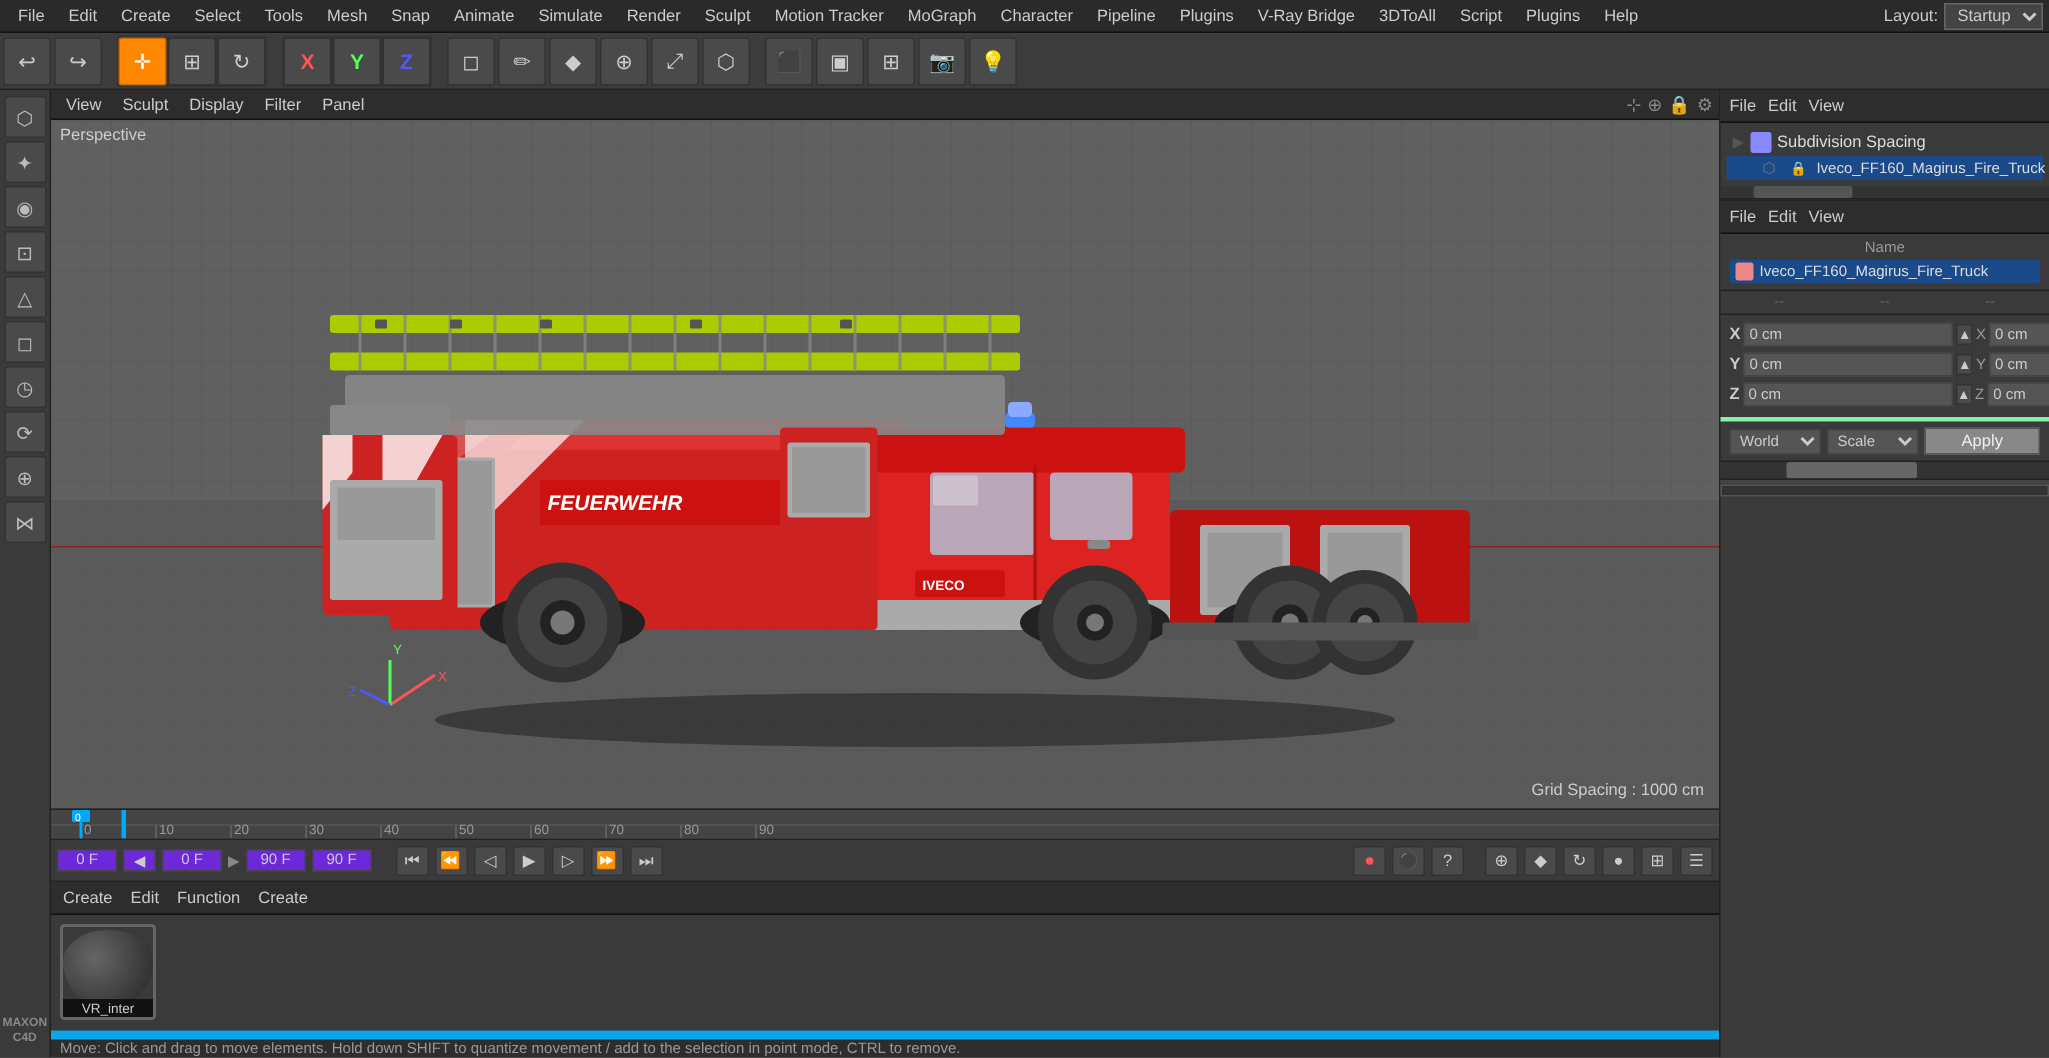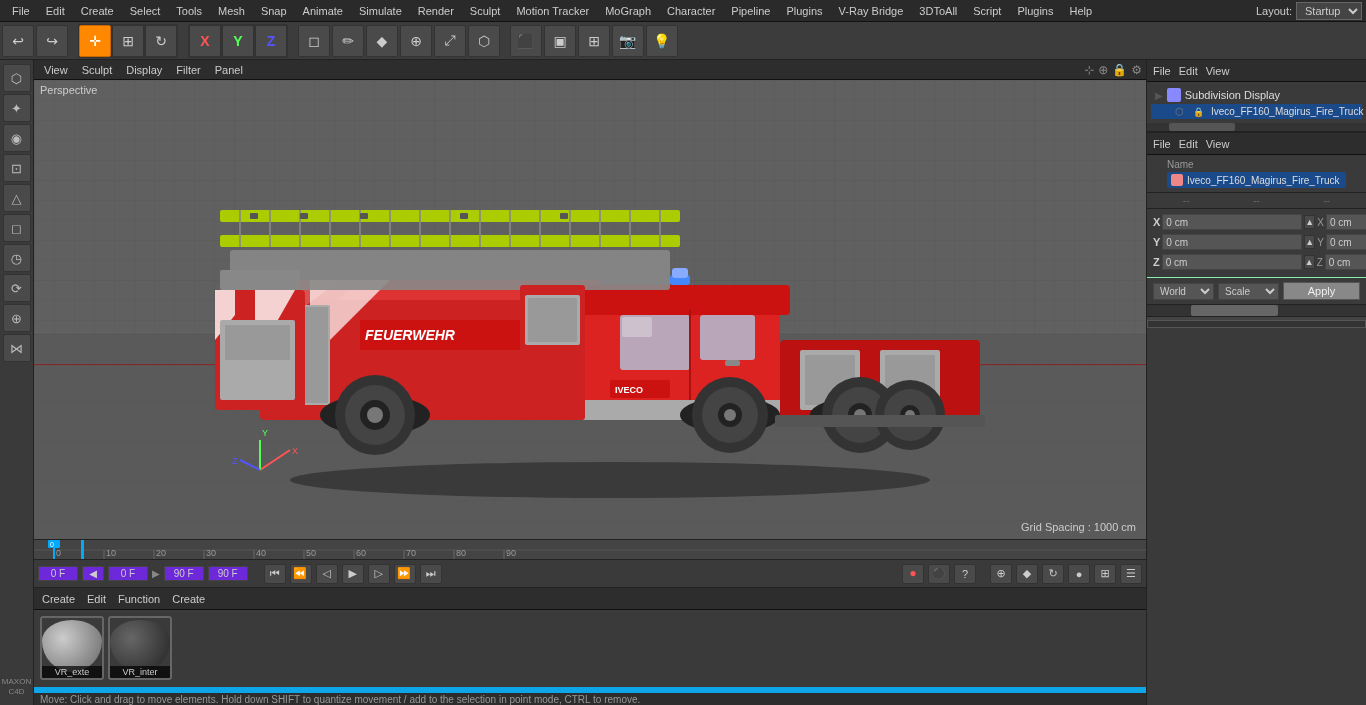--- a/index.html
+++ b/index.html
@@ -74,34 +74,34 @@
     .om-row { display: flex; align-items: center; gap: 4px; padding: 2px 4px; cursor: pointer; }
     .om-row.selected { background: #1a4a8a; }
     .om-icon { width: 14px; height: 14px; display: flex; align-items: center; justify-content: center; font-size: 10px; }
     .om-label { font-size: 11px; color: #ddd; }
     .om-indent { padding-left: 12px; }
 
     
     #attr-panel { border-top: 1px solid #222; flex: 1; display: flex; flex-direction: column; }
     #attr-header { background: #2d2d2d; height: 22px; display: flex; align-items: center; padding: 0 6px; gap: 8px; border-bottom: 1px solid #111; }
     .attr-menu { color: #ccc; font-size: 11px; cursor: pointer; }
-    #attr-name-section { padding: 4px 20px; background: #3a3a3a; border-bottom: 1px solid #222; }
+    #attr-name-section { padding: 4px 6px; background: #3a3a3a; border-bottom: 1px solid #222; text-align: center; }
     .attr-name-label { font-size: 10px; color: #999; margin-bottom: 2px; }
     .attr-obj-row { display: flex; align-items: center; gap: 4px; padding: 2px 4px; background: #1a4a8a; border-radius: 2px; cursor: pointer; }
     .attr-obj-icon { width: 12px; height: 12px; background: #e88; border-radius: 2px; }
     .attr-obj-label { font-size: 11px; color: #ddd; }
 
     #coord-panel { padding: 4px 6px; }
     .coord-row { display: flex; align-items: center; gap: 2px; margin-bottom: 2px; height: 18px; }
     .coord-label { width: 12px; font-size: 11px; color: #ccc; font-weight: bold; }
     .coord-field { flex: 1; background: #555; border: 1px solid #444; color: #ccc; font-size: 10px; padding: 1px 3px; height: 16px; }
     .coord-arrow { width: 14px; height: 14px; background: #4a4a4a; border: 1px solid #333; display: flex; align-items: center; justify-content: center; font-size: 9px; cursor: pointer; }
     .coord-extra-label { width: 14px; font-size: 10px; color: #999; text-align: center; }
 
-    #bottom-controls { padding: 4px 6px; border-top: 1px solid #86efac; display: flex; align-items: center; gap: 4px; }
+    #bottom-controls { padding: 4px 6px; border-top: 3px solid #86efac; display: flex; align-items: center; gap: 4px; }
     .coord-dropdown { background: #555; border: 1px solid #444; color: #ccc; font-size: 10px; padding: 1px 2px; flex: 1; }
     .apply-btn { background: #888; border: 1px solid #555; color: #eee; font-size: 11px; padding: 2px 10px; cursor: pointer; flex: 1; }
 
     
     #right-scrollbar { height: 12px; background: #333; border-top: 1px solid #222; position: relative; }
     #right-scrollbar-thumb { position: absolute; left: 20%; width: 40%; height: 100%; background: #666; border-radius: 2px; }
 
     
     #grid-svg { position: absolute; inset: 0; width: 100%; height: 100%; }
   </style>
@@ -180,21 +180,21 @@
     <div class="sidebar-btn">⬡</div>
     <div class="sidebar-btn">✦</div>
     <div class="sidebar-btn">◉</div>
     <div class="sidebar-btn">⊡</div>
     <div class="sidebar-btn">△</div>
     <div class="sidebar-btn">◻</div>
     <div class="sidebar-btn">◷</div>
     <div class="sidebar-btn">⟳</div>
     <div class="sidebar-btn">⊕</div>
     <div class="sidebar-btn">⋈</div>
-    <div class="sidebar-btn" style="margin-top:auto;margin-bottom:4px;background:none;border:none;">
+    <div class="sidebar-btn" style="margin-top:auto;margin-bottom:4px;background:none;border:none;font-weight:bold;">
       <span style="font-size:8px;color:#888;text-align:center;line-height:1.2;">MAXON<br>C4D</span>
     </div>
   </div>
 
   <div id="viewport-area" style="flex:1;display:flex;flex-direction:column;overflow:hidden;">
 
     <div id="viewport-header">
       <div class="vp-menu">View</div>
       <div class="vp-menu">Sculpt</div>
       <div class="vp-menu">Display</div>
@@ -427,24 +427,20 @@
 
     <div id="material-bar">
       <div id="mat-header">
         <div class="mat-menu">Create</div>
         <div class="mat-menu">Edit</div>
         <div class="mat-menu">Function</div>
         <div class="mat-menu">Create</div>
       </div>
       <div id="mat-content">
 
-        <div class="mat-swatch">
-          <div style="width:60px;height:52px;background:radial-gradient(circle at 35% 35%, #cccccc, #666666);border-radius:50% 50% 50% 50% / 40% 40% 60% 60%;margin-top:2px;"></div>
-          <div class="mat-label">VR_exte</div>
-        </div>
 
         <div class="mat-swatch">
           <div style="width:60px;height:52px;background:radial-gradient(circle at 35% 35%, #666666, #222222);border-radius:50% 50% 50% 50% / 40% 40% 60% 60%;margin-top:2px;"></div>
           <div class="mat-label">VR_inter</div>
         </div>
 
       </div>
     </div>
 
     <div id="status-bar">
@@ -461,21 +457,21 @@
         <div id="om-header">
           <span class="om-menu">File</span>
           <span class="om-menu">Edit</span>
           <span class="om-menu">View</span>
         </div>
         <div id="om-tree">
 
           <div class="om-row">
             <span style="color:#555;font-size:10px;">▶</span>
             <div class="om-icon" style="width:14px;height:14px;background:#8888ff;border-radius:2px;"></div>
-            <span class="om-label">Subdivision Display</span>
+            <span class="om-label">Subdivision Spacing</span>
           </div>
 
           <div class="om-row om-indent selected" style="padding-left:24px;">
             <span style="color:#777;font-size:10px;">⬡</span>
             <div class="om-icon" style="width:8px;height:8px;background:#ffaa44;border-radius:1px;"></div>
             <span style="font-size:9px;color:#888;margin:0 2px;">🔒</span>
             <span class="om-label" style="font-size:10px;">Iveco_FF160_Magirus_Fire_Truck</span>
           </div>
         </div>
 

